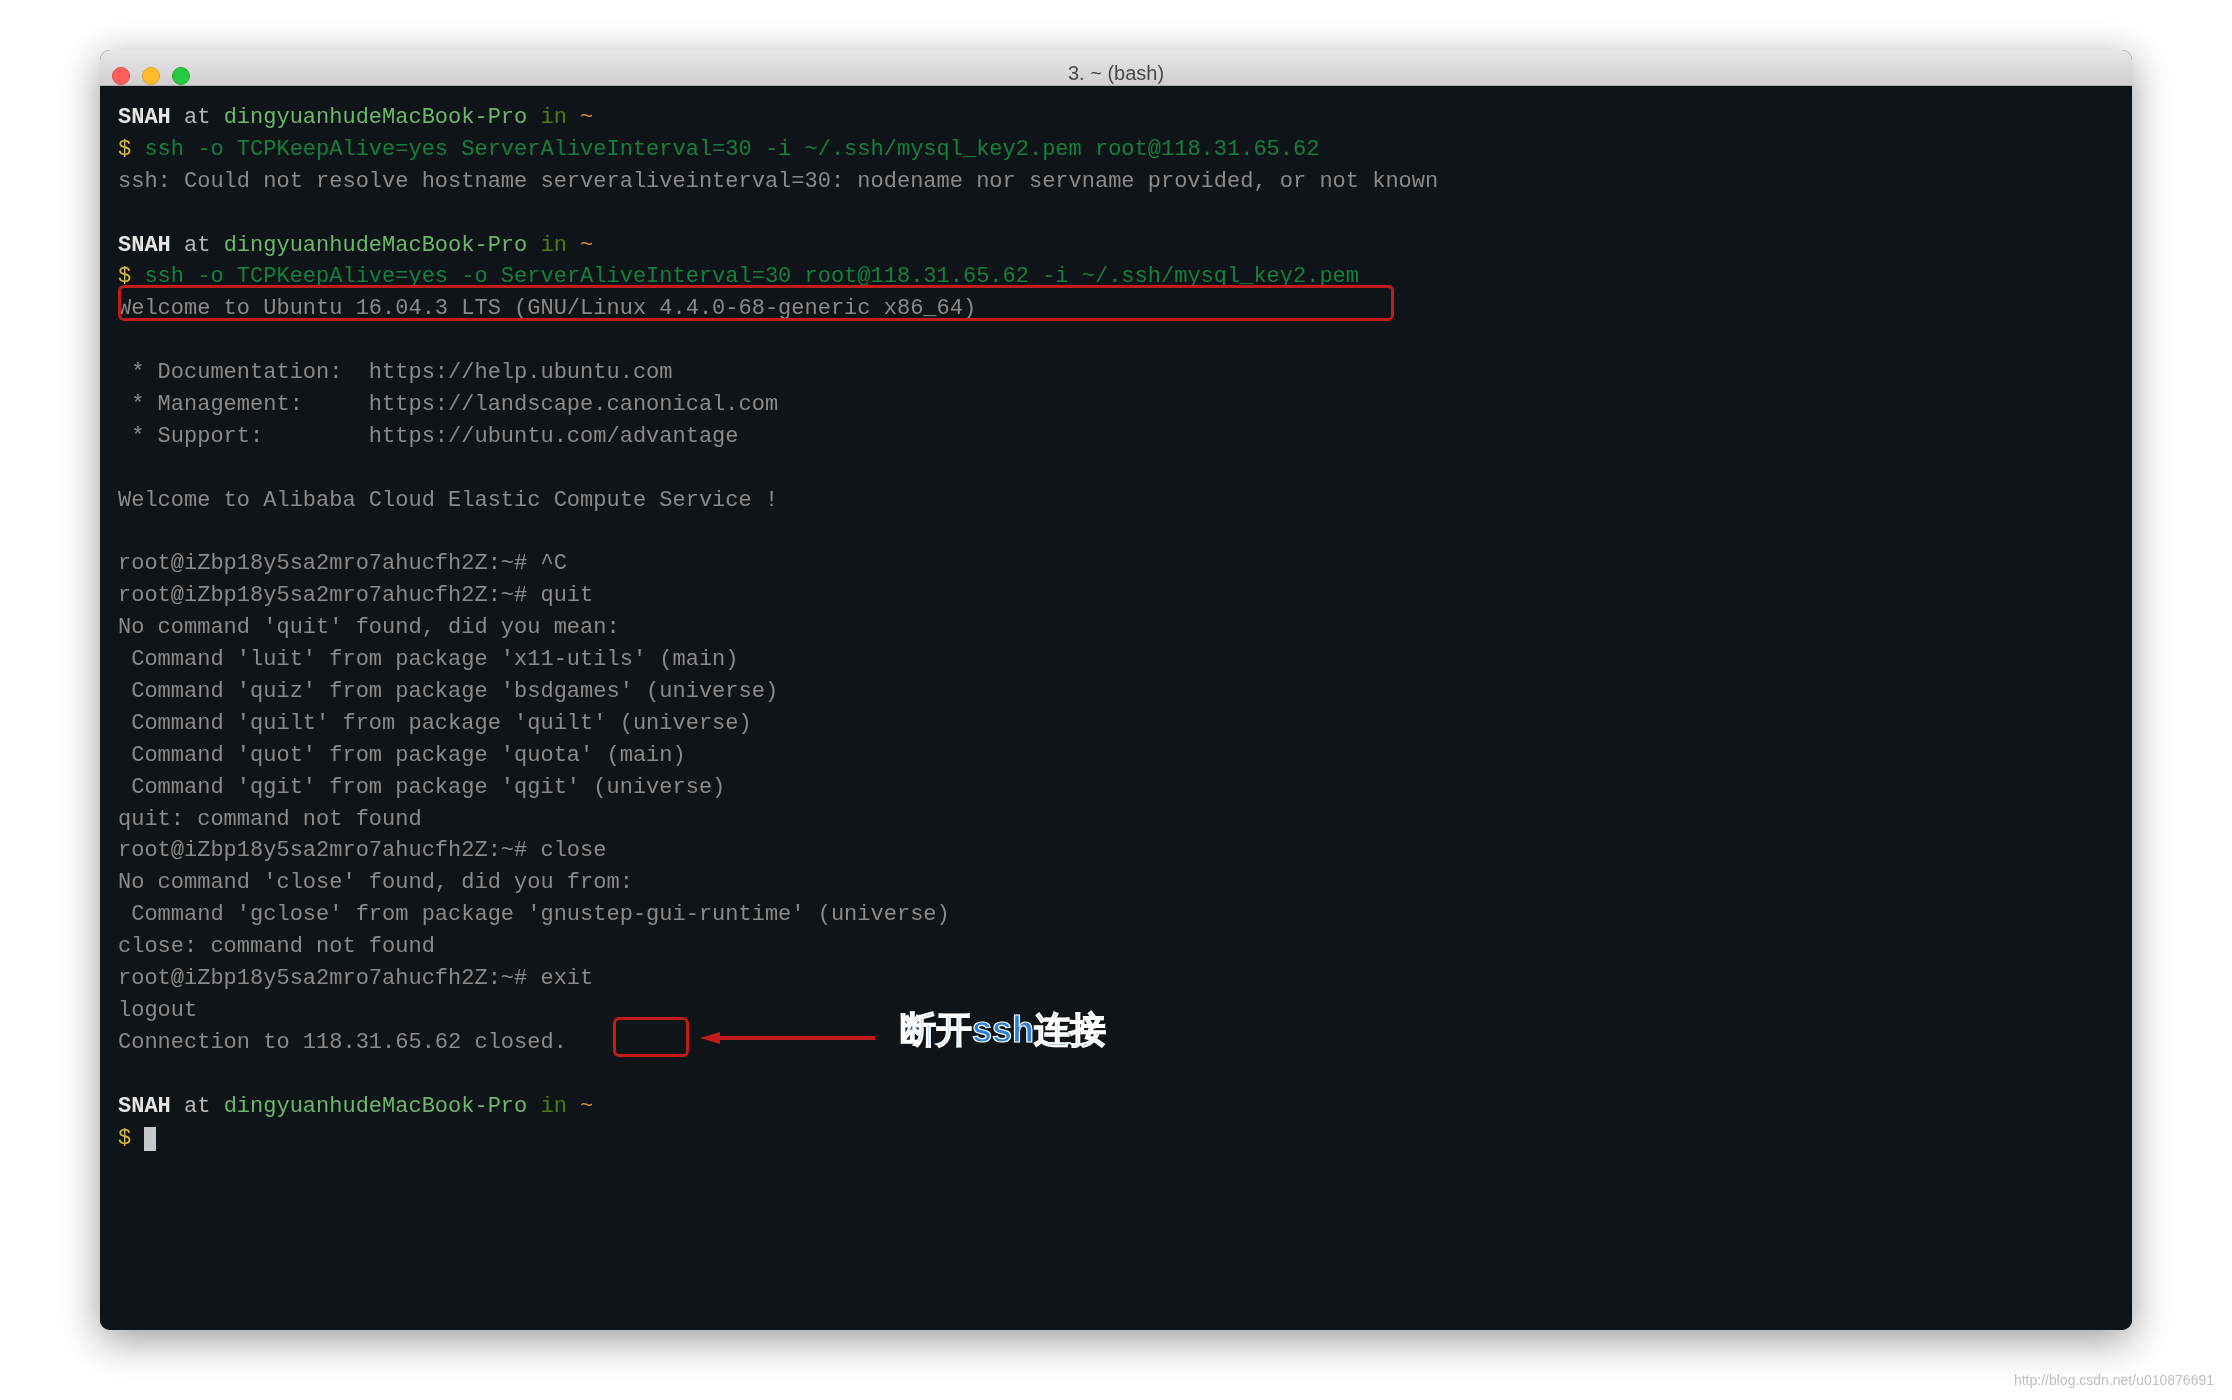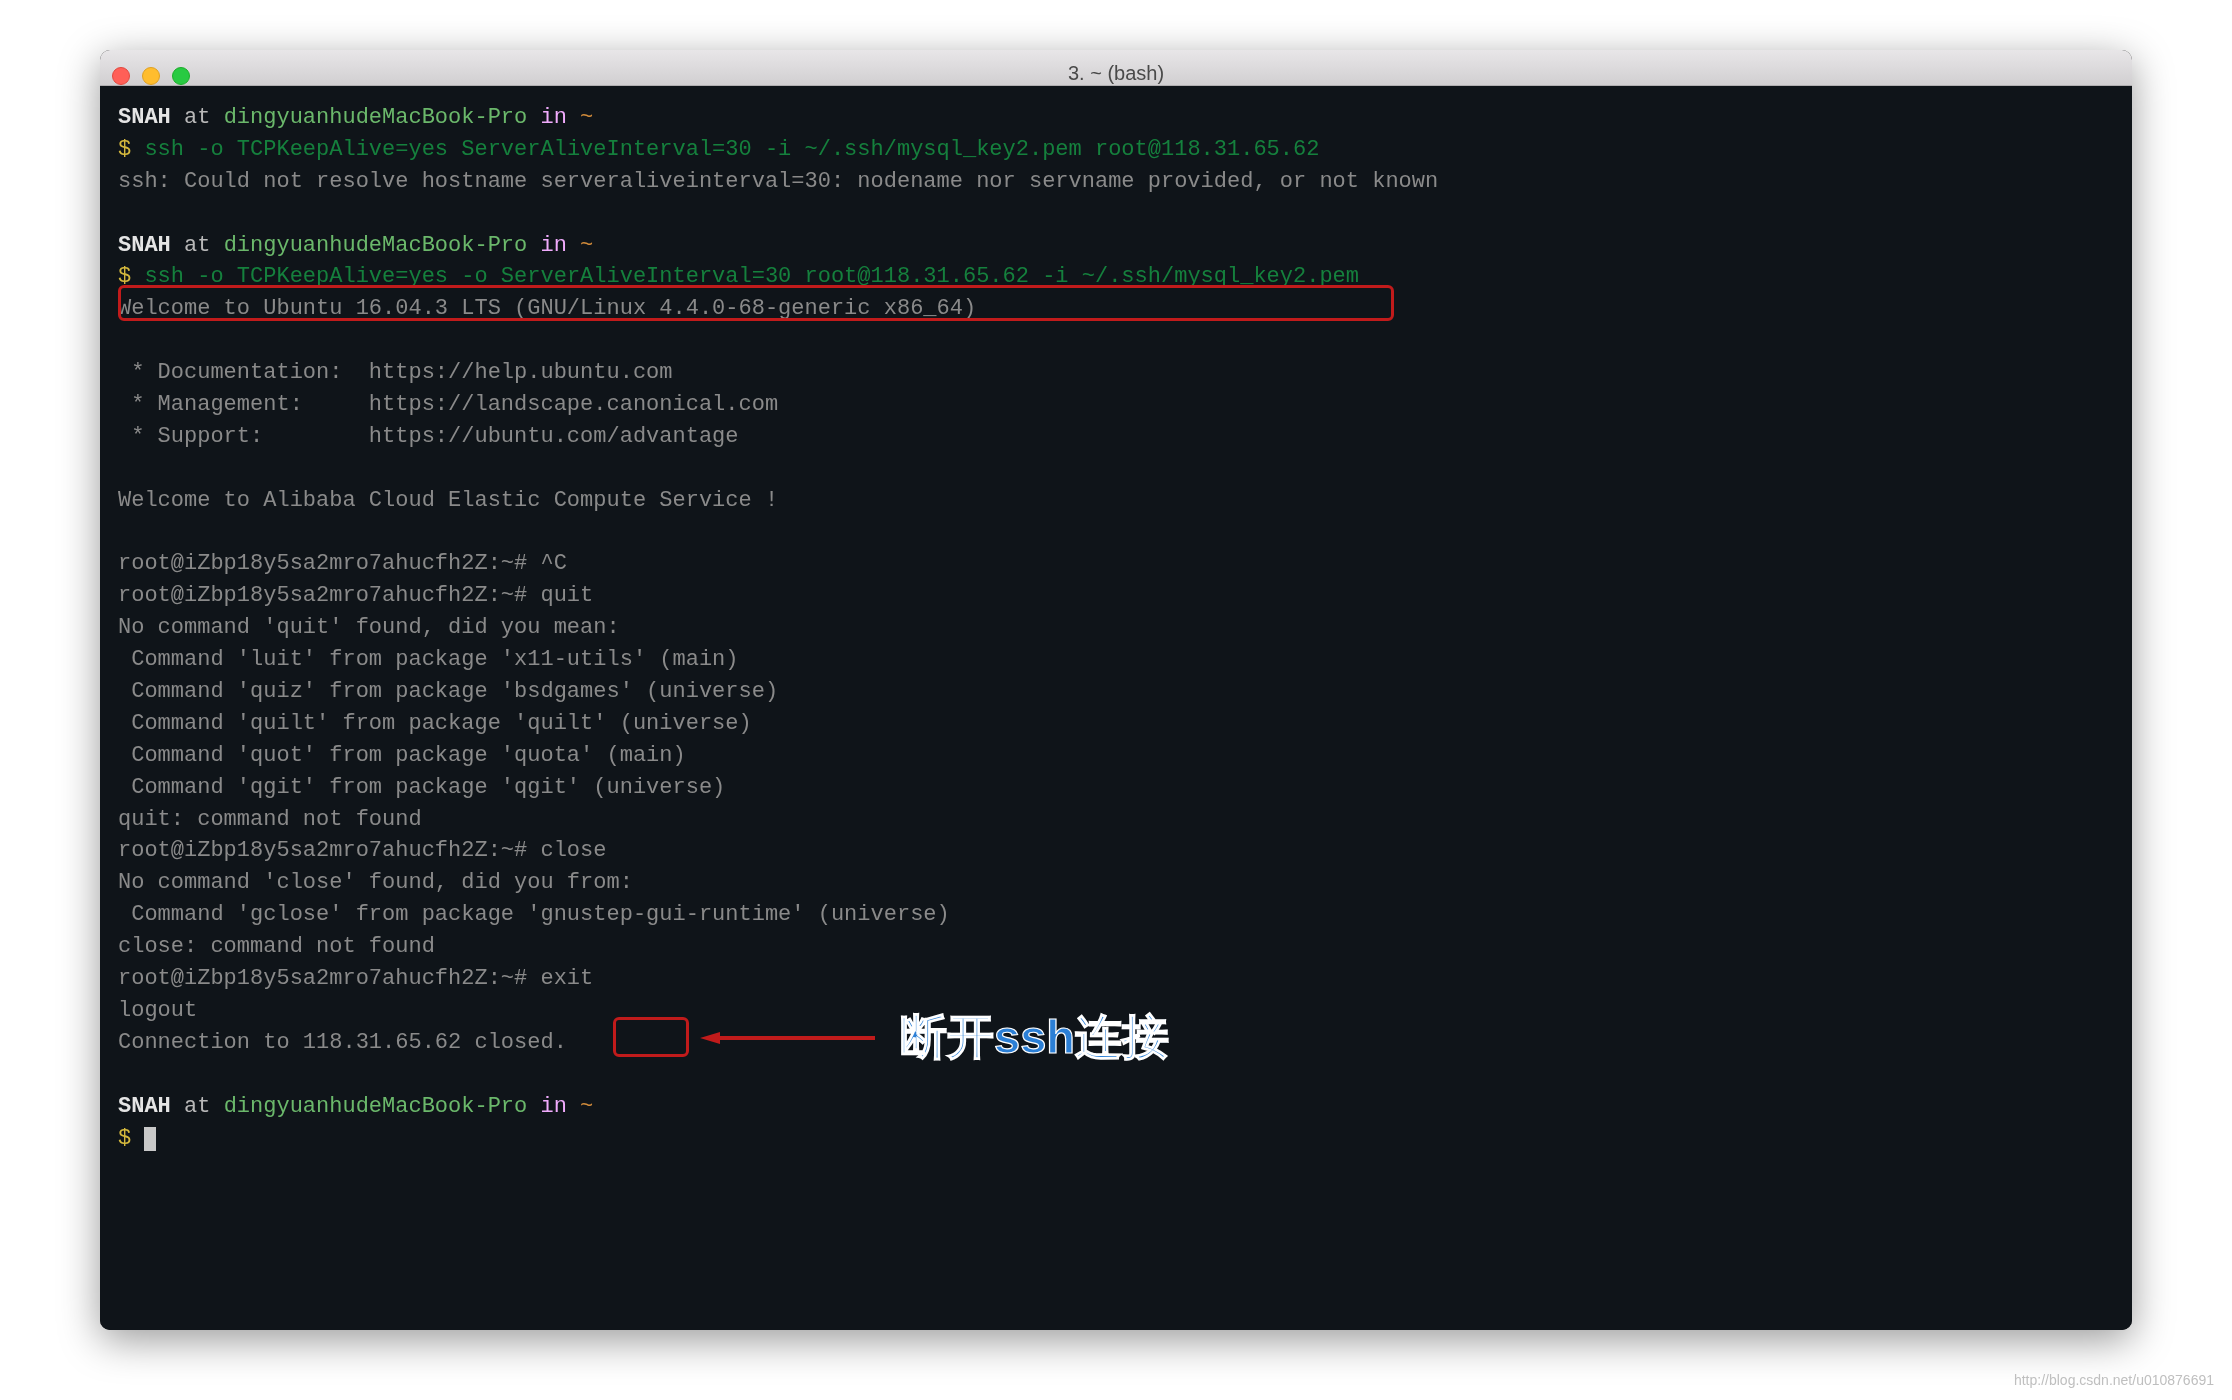--- a/index.html
+++ b/index.html
@@ -54,21 +54,21 @@
       line-height: 1.45;
       color: #c8c8c8;
       background: #0f1419;
       height: calc(100% - 36px);
       white-space: pre;
       overflow: hidden;
     }
     .snah { color: #e5e5e5; font-weight: bold; }
     .at { color: #b8b8b8; }
     .host { color: #6bb86b; text-align: center; }
-    .in { color: #f0abfc; }
+    .in { color: #4d7c0f; }
     .path { color: #d08a3a; }
     .dollar { color: #d4b83d; }
     .cmd { color: #15803d; }
     .output { color: #8a8a8a; }
     .highlight-box-1 {
       position: absolute;
       left: 118px;
       top: 285px;
       width: 1276px;
       height: 36px;
@@ -91,21 +91,21 @@
       left: 700px;
       top: 1032px;
       width: 180px;
       height: 12px;
       pointer-events: none;
     }
     .annotation {
       position: absolute;
       left: 900px;
       top: 1006px;
-      font-size: 47px;
+      font-size: 36px;
       font-weight: 700;
       color: #2b7fd6;
       -webkit-text-stroke: 1.2px #ffffff;
       text-stroke: 1.2px #ffffff;
       font-family: "Microsoft YaHei", "PingFang SC", sans-serif;
       pointer-events: none;
     }
     .cursor {
       display: inline-block;
       width: 12px;

